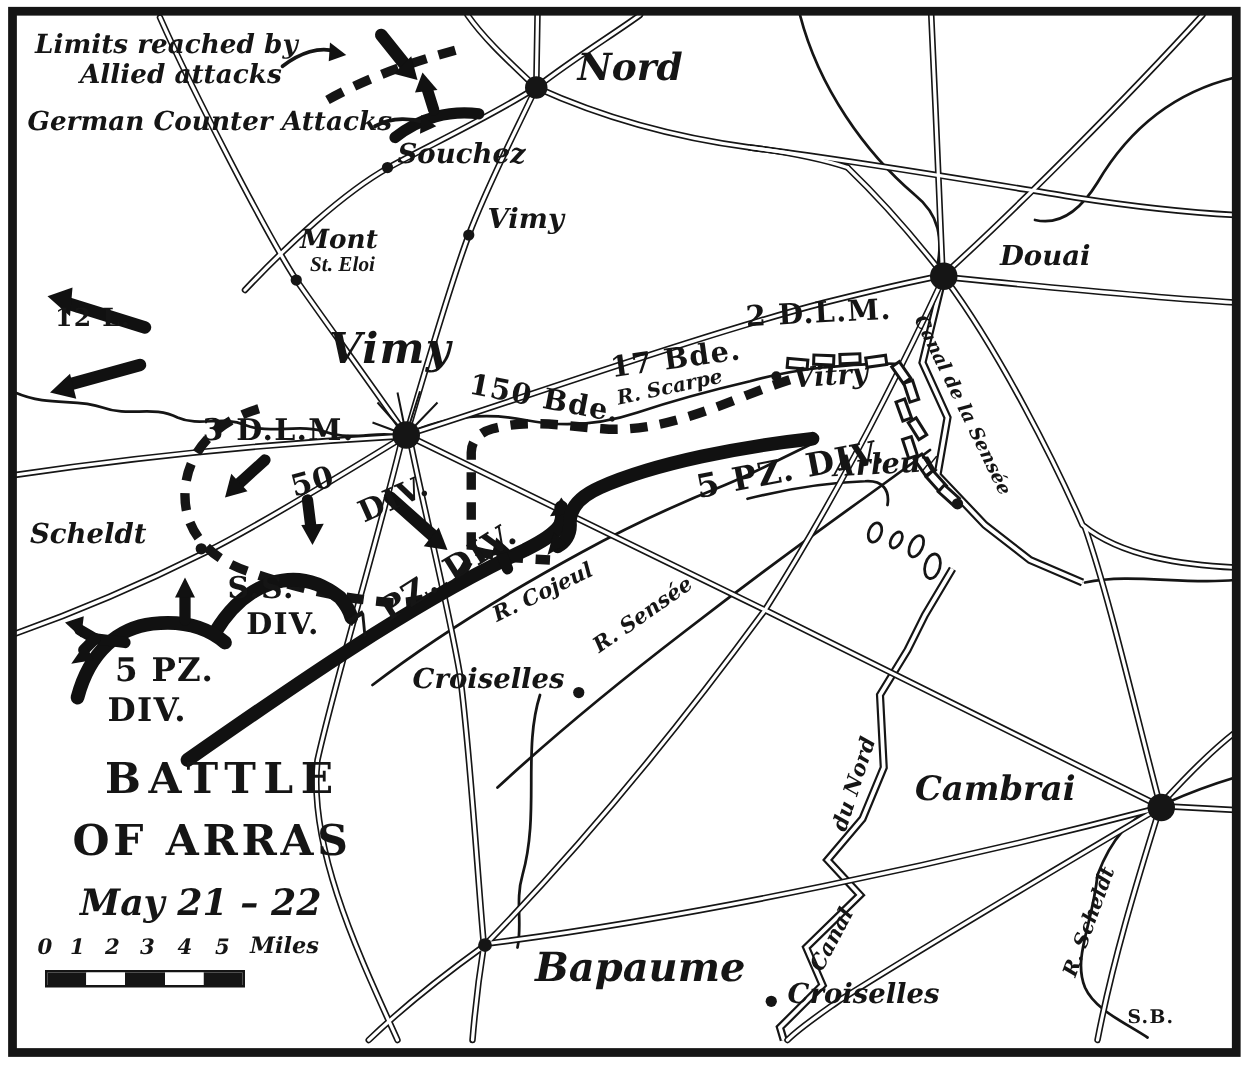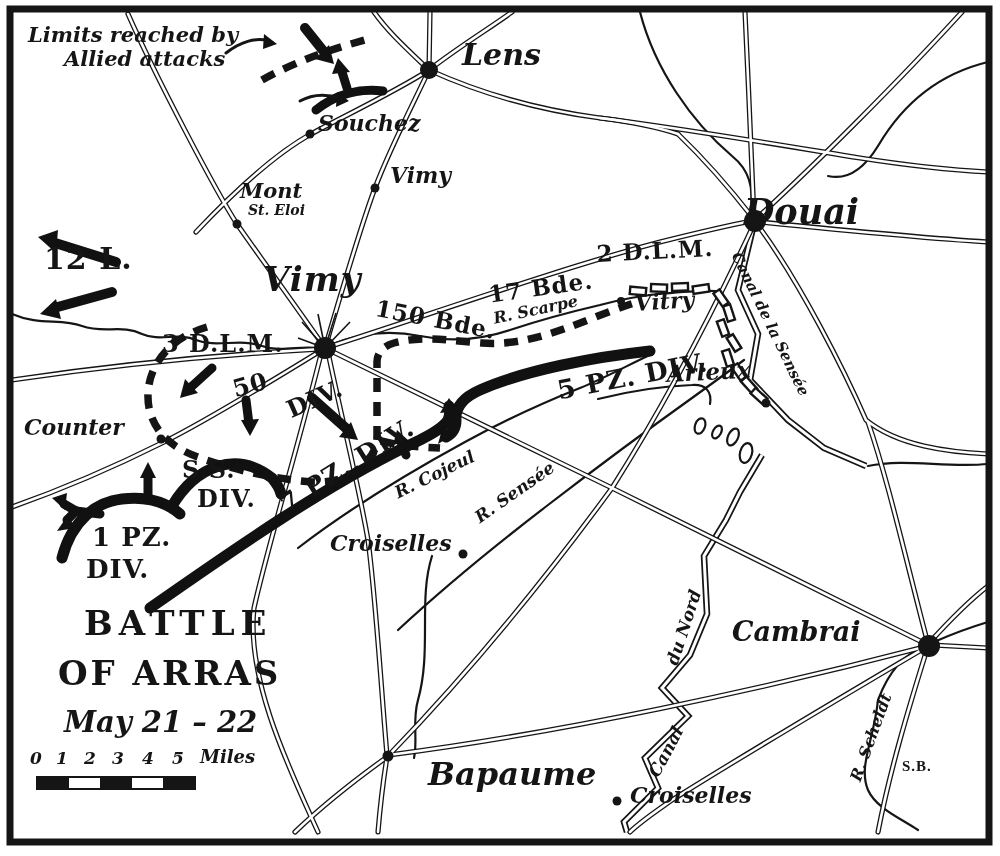--- a/index.html
+++ b/index.html
@@ -256,57 +256,58 @@
     <polygon class="head" points="277,44 264,34 263,49"></polygon>
     <path class="sq" d="M300,101 C314,93 330,95 340,98"></path>
     <polygon class="head" points="349,101 337,92 336,107"></polygon>
   </g>
 
   <rect x="10" y="9" width="979" height="833" fill="none" stroke="#151515" stroke-width="7"></rect>
 </svg>
 
   <div class="lbl" style="left:28px;top:24px;font-size:21px;">Limits reached by</div>
   <div class="lbl" style="left:64px;top:48px;font-size:21px;">Allied attacks</div>
-
-  <div class="lbl" style="left:462px;top:40px;font-size:30px;">Lens</div>
+  <div class="lbl" style="left:22px;top:86px;font-size:21px;">German Counter Attacks</div>
+
+  <div class="lbl" style="left:462px;top:40px;font-size:30px;">Nord</div>
   <div class="lbl" style="left:318px;top:112px;font-size:22px;text-align:center;">Souchez</div>
   <div class="lbl" style="left:390px;top:164px;font-size:22px;">Vimy</div>
   <div class="lbl" style="left:240px;top:180px;font-size:21px;">Mont</div>
-  <div class="lbl" style="left:248px;top:203px;font-size:14px;">St. Eloi</div>
+  <div class="lbl" style="left:248px;top:203px;font-size:17px;font-family:Liberation Serif, serif;">St. Eloi</div>
   <div class="lbl" style="left:263px;top:262px;font-size:34px;letter-spacing:1px;">Vimy</div>
-  <div class="lbl" style="left:744px;top:194px;font-size:35px;text-align:center;">Douai</div>
+  <div class="lbl" style="left:800px;top:194px;font-size:22px;text-align:center;">Douai</div>
   <div class="lbl" style="left:634px;top:292px;font-size:22px;transform:rotate(-4deg);transform-origin:0 0;">Vitry</div>
   <div class="lbl" style="left:666px;top:362px;font-size:23px;transform:rotate(-3deg);transform-origin:0 0;">Arleux</div>
-  <div class="lbl" style="left:24px;top:416px;font-size:22px;">Counter</div>
+  <div class="lbl" style="left:24px;top:416px;font-size:22px;">Scheldt</div>
   <div class="lbl" style="left:330px;top:532px;font-size:22px;">Croiselles</div>
   <div class="lbl" style="left:732px;top:618px;font-size:27px;">Cambrai</div>
   <div class="lbl" style="left:428px;top:758px;font-size:32px;">Bapaume</div>
   <div class="lbl" style="left:630px;top:784px;font-size:22px;">Croiselles</div>
-  <div class="lbl u" style="left:902px;top:759px;font-size:15px;font-family:Liberation Serif, serif;">S.B.</div>
+  <div class="lbl u" style="left:902px;top:806px;font-size:15px;">S.B.</div>
 
   <div class="lbl" style="left:492px;top:311px;font-size:16px;transform:rotate(-12deg);transform-origin:0 0;">R. Scarpe</div>
   <div class="lbl" style="left:392px;top:486px;font-size:17px;transform:rotate(-26deg);transform-origin:0 0;">R. Cojeul</div>
   <div class="lbl" style="left:472px;top:512px;font-size:17px;transform:rotate(-35deg);transform-origin:0 0;">R. Sensée</div>
   <div class="lbl" style="left:742px;top:250px;font-size:15px;transform:rotate(64deg);transform-origin:0 0;">Canal de la Sensée</div>
   <div class="lbl" style="left:646px;top:772px;font-size:17px;transform:rotate(-62deg);transform-origin:0 0;">Canal</div>
   <div class="lbl" style="left:664px;top:662px;font-size:17px;transform:rotate(-72deg);transform-origin:0 0;">du Nord</div>
   <div class="lbl" style="left:848px;top:778px;font-size:16px;transform:rotate(-70deg);transform-origin:0 0;">R. Scheldt</div>
 
-  <div class="lbl u" style="left:44px;top:244px;font-size:30px;text-align:center;">12 L.</div>
+  <div class="lbl u" style="left:44px;top:244px;font-size:20px;text-align:center;">12 L.</div>
   <div class="lbl u" style="left:162px;top:332px;font-size:24px;">3 D.L.M.</div>
   <div class="lbl u" style="left:230px;top:378px;font-size:24px;transform:rotate(-15deg);transform-origin:0 0;">50</div>
   <div class="lbl u" style="left:283px;top:400px;font-size:24px;transform:rotate(-24deg);transform-origin:0 0;">DIV.</div>
   <div class="lbl u" style="left:378px;top:296px;font-size:23px;transform:rotate(11deg);transform-origin:0 0;">150 Bde.</div>
   <div class="lbl u" style="left:487px;top:283px;font-size:23px;transform:rotate(-8deg);transform-origin:0 0;">17 Bde.</div>
   <div class="lbl u" style="left:596px;top:242px;font-size:23px;transform:rotate(-3deg);transform-origin:0 0;">2 D.L.M.</div>
   <div class="lbl u" style="left:555px;top:378px;font-size:26px;transform:rotate(-11deg);transform-origin:0 0;">5 PZ. DIV.</div>
   <div class="lbl u" style="left:275px;top:495px;font-size:26px;transform:rotate(-32deg);transform-origin:0 0;">7 PZ. DIV.</div>
   <div class="lbl u" style="left:182px;top:458px;font-size:24px;">S.S.</div>
   <div class="lbl u" style="left:197px;top:487px;font-size:24px;">DIV.</div>
-  <div class="lbl u" style="left:92px;top:524px;font-size:26px;">1 PZ.</div>
+  <div class="lbl u" style="left:92px;top:524px;font-size:26px;">5 PZ.</div>
   <div class="lbl u" style="left:86px;top:556px;font-size:26px;">DIV.</div>
 
   <div class="lbl t1" style="left:84px;top:606px;font-size:34px;">BATTLE</div>
   <div class="lbl t2" style="left:58px;top:656px;font-size:34px;">OF ARRAS</div>
   <div class="lbl" style="left:64px;top:708px;font-size:29px;">May 21 – 22</div>
 
   <div class="lbl" style="left:30px;top:750px;font-size:17px;">0</div>
   <div class="lbl" style="left:56px;top:750px;font-size:17px;">1</div>
   <div class="lbl" style="left:84px;top:750px;font-size:17px;">2</div>
   <div class="lbl" style="left:112px;top:750px;font-size:17px;">3</div>

